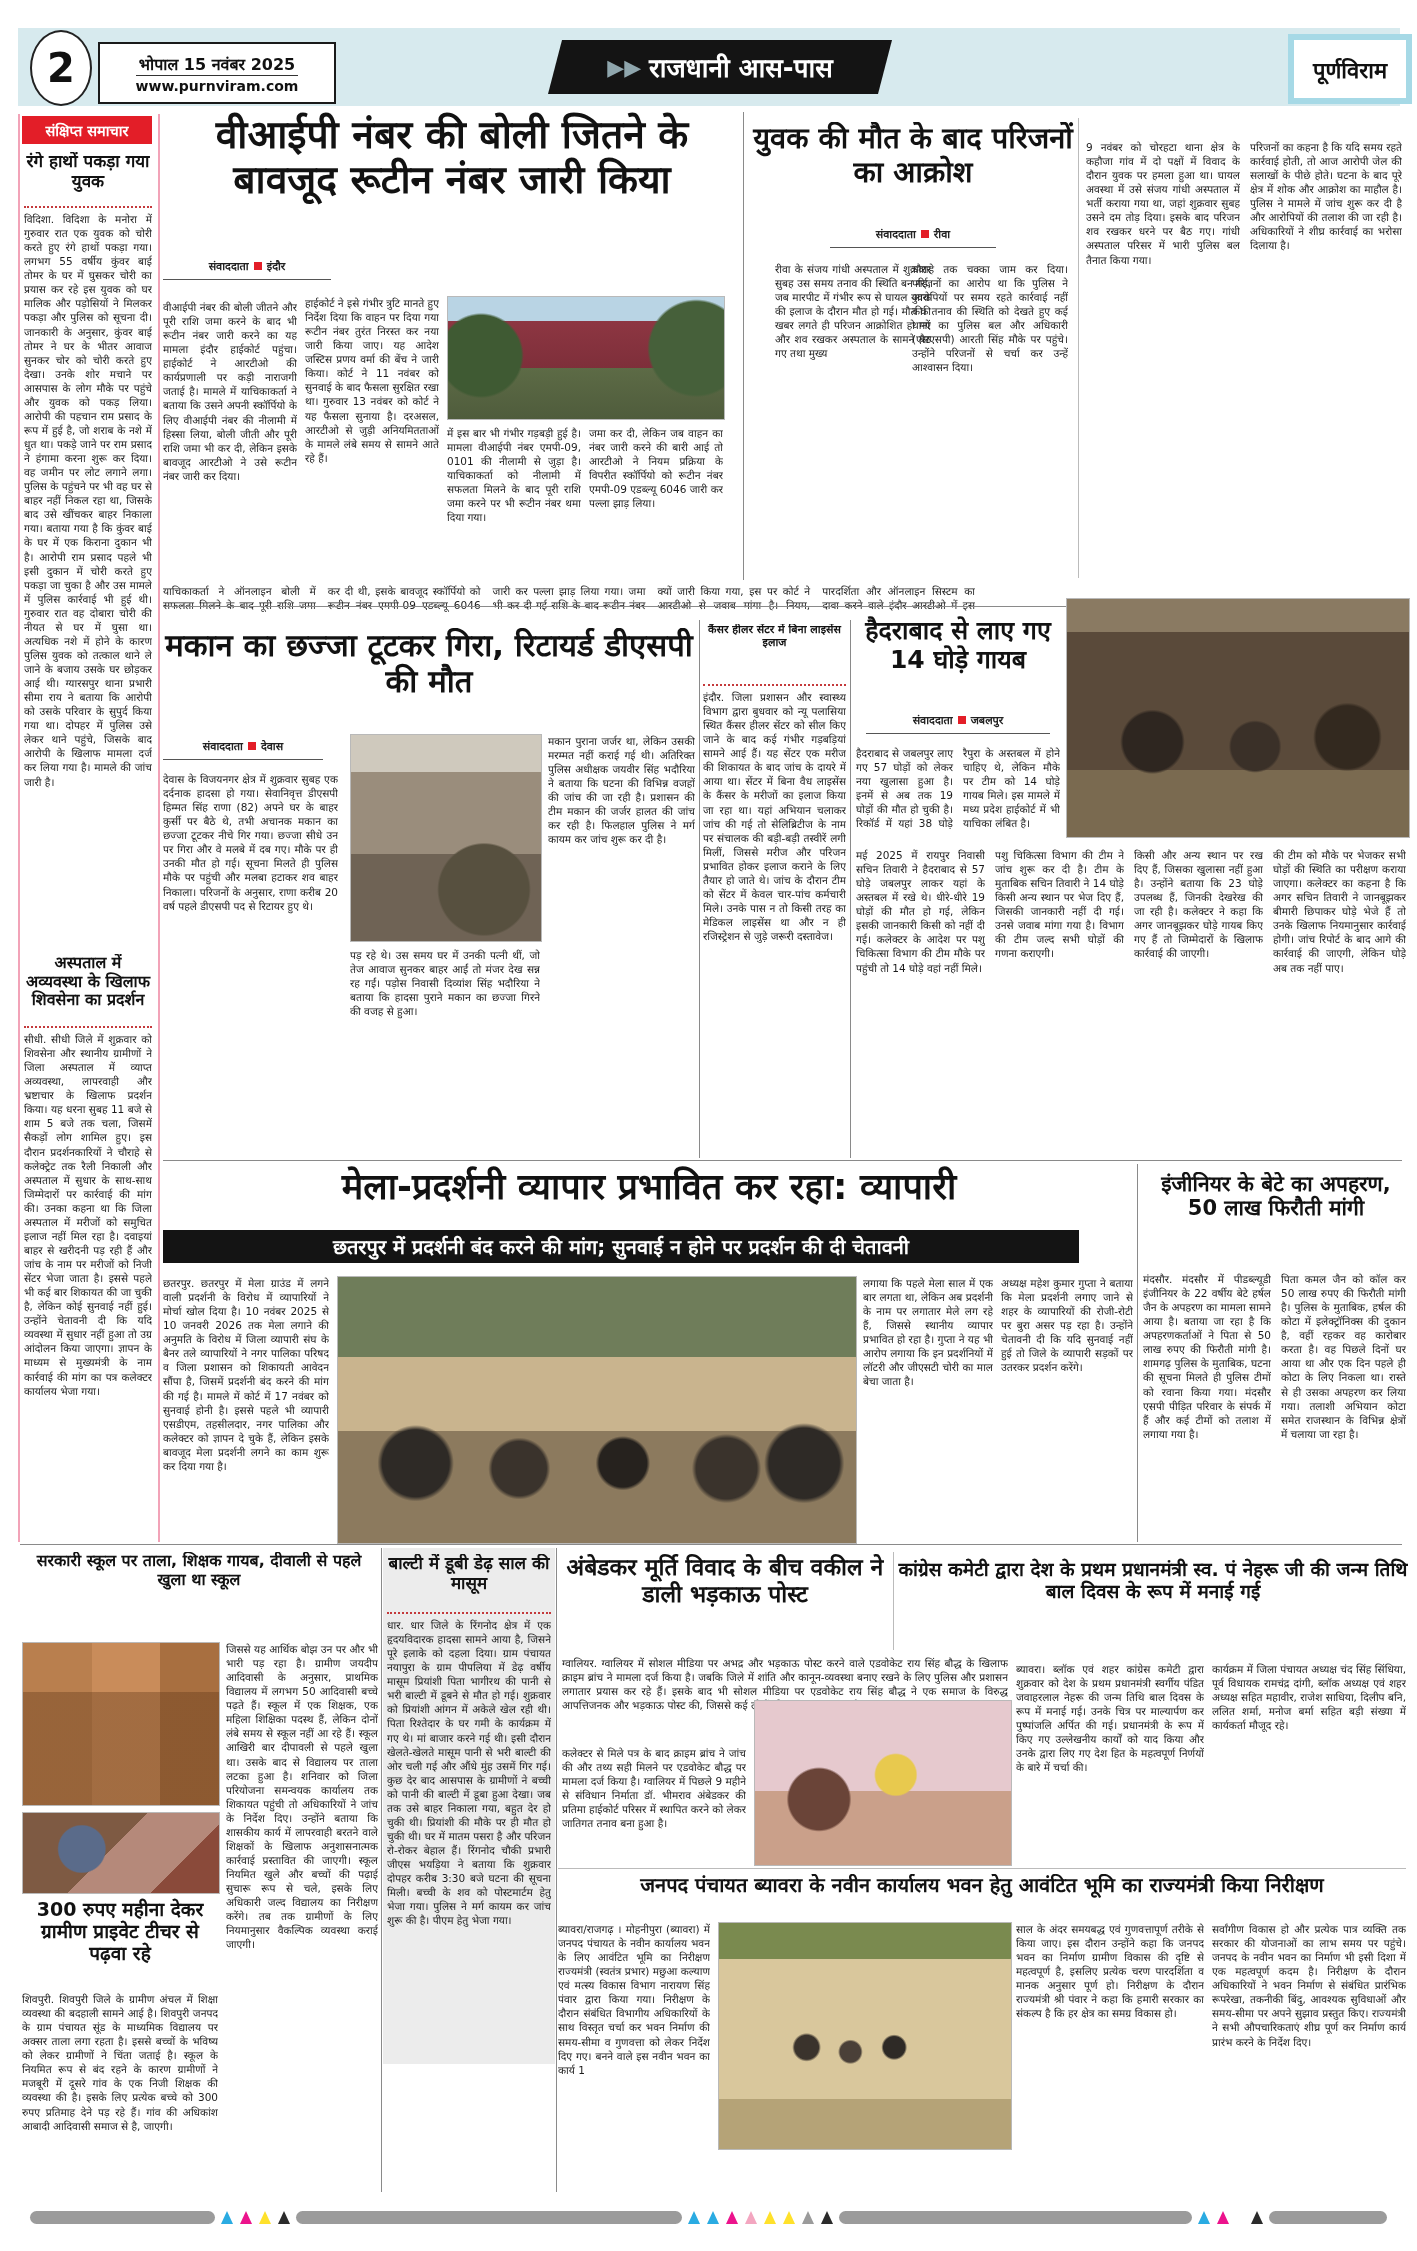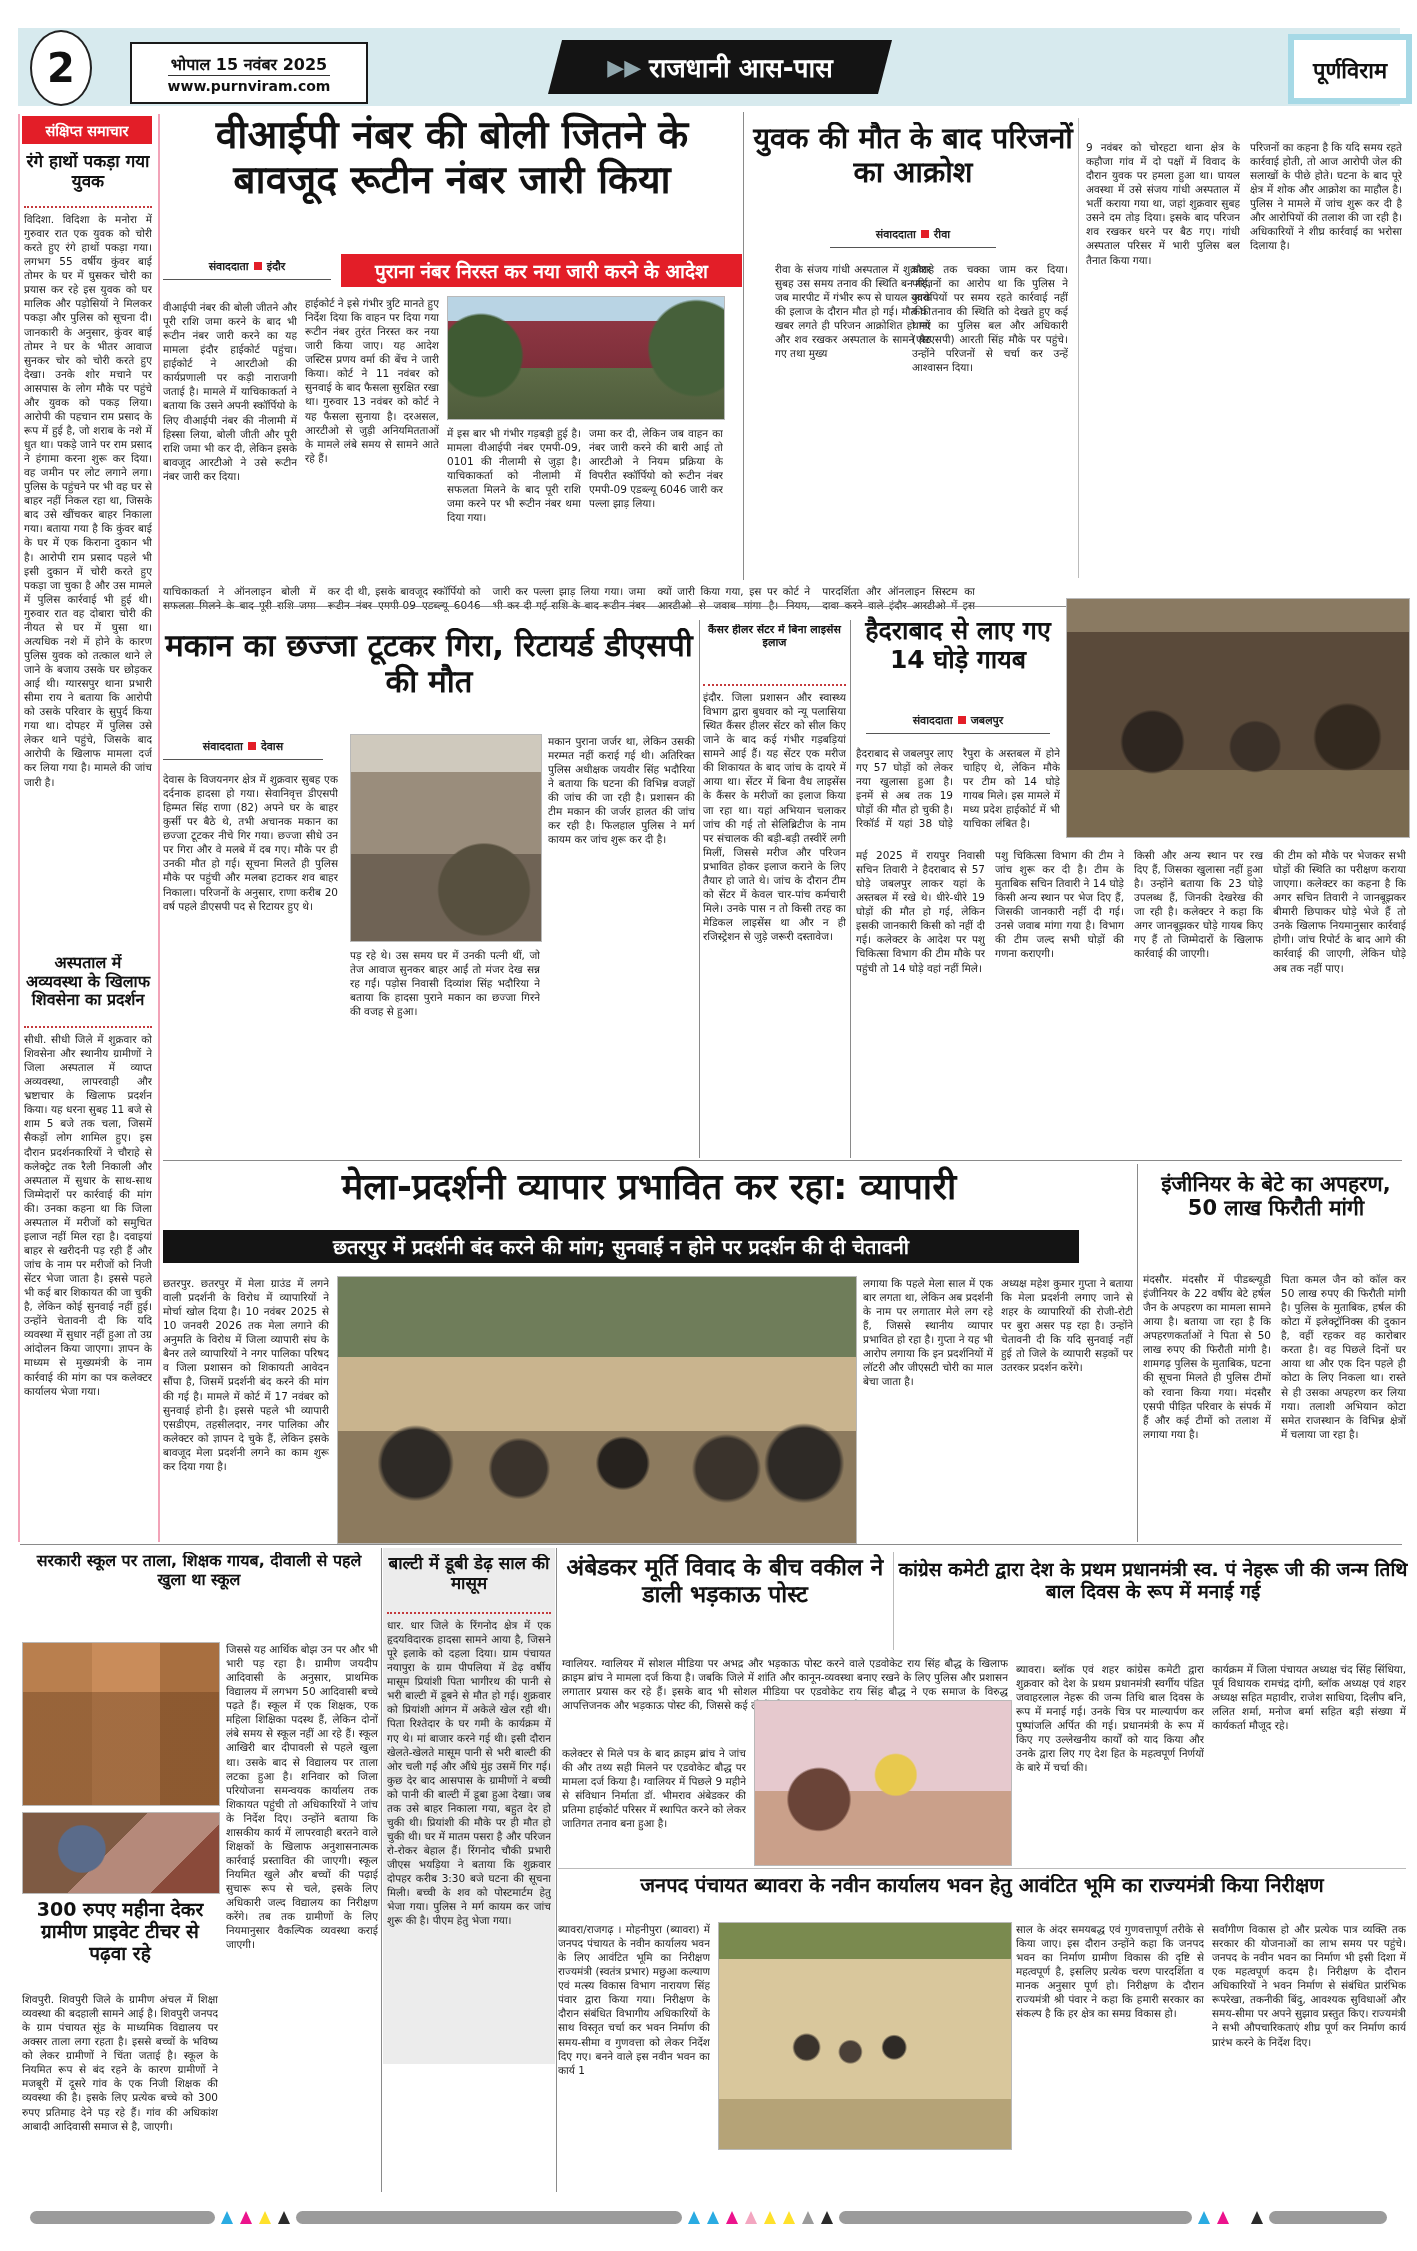--- a/index.html
+++ b/index.html
@@ -16,21 +16,21 @@
   .hrule{background:#8a8a8a;height:1px;}
   .photo{background-size:cover;border:1px solid #b9b9b9;}
   .badge{background:#e31e28;color:#fff;font-weight:700;font-size:14.5px;display:flex;
          align-items:center;justify-content:center;}
   .redbar{background:#e31e28;color:#fff;font-weight:700;display:flex;align-items:center;justify-content:center;}
   .blackbar{background:#141414;color:#fff;font-weight:700;display:flex;align-items:center;justify-content:center;}
   .strip{background:#d7eaee;}
   .pagenum{border:2px solid #222;border-radius:50%;background:#fff;display:flex;align-items:center;
            justify-content:center;font-size:40px;font-weight:700;color:#111;}
   .datebox{background:#fff;border:2px solid #1a1a1a;display:flex;flex-direction:column;
-           align-items:center;justify-content:center;margin-left:32px;}
+           align-items:center;justify-content:center;}
   .banner{background:#141414;color:#fff;display:flex;align-items:center;justify-content:center;
           clip-path:polygon(14px 0,100% 0,calc(100% - 14px) 100%,0 100%);}
   .masthead{background:#fff;border:6px solid #a6d9e6;display:flex;align-items:center;
             justify-content:center;font-weight:700;font-size:22px;color:#101010;}
   .printbar{display:flex;align-items:flex-end;gap:5px;}
   .graybar{background:#9b9b9b;border-radius:8px;height:13px;}
   .tri{width:0;height:0;border-left:6px solid transparent;border-right:6px solid transparent;margin:0 1px;}
   .t-c{border-bottom:13px solid #2aabe2;}
   .t-m{border-bottom:13px solid #ec138c;}
   .t-y{border-bottom:13px solid #ffe12b;}
@@ -58,21 +58,20 @@
   <div class="abs" style="left:18px;top:114px;width:138px;height:1428px;border-left:2px solid #f2a3b8;border-right:2px solid #f2a3b8;"></div>
   <div class="abs badge" style="left:22px;top:116px;width:130px;height:28px;">संक्षिप्त समाचार</div>
   <div class="abs hl" style="left:24px;top:152px;width:128px;height:48px;font-size:17px;">रंगे हाथों पकड़ा गया युवक</div>
   <div class="abs dotted" style="left:24px;top:206px;width:128px;"></div>
   <div class="abs body" style="left:24px;top:212px;width:128px;height:736px;">विदिशा. विदिशा के मनोरा में गुरुवार रात एक युवक को चोरी करते हुए रंगे हाथों पकड़ा गया। लगभग 55 वर्षीय कुंवर बाई तोमर के घर में घुसकर चोरी का प्रयास कर रहे इस युवक को घर मालिक और पड़ोसियों ने मिलकर पकड़ा और पुलिस को सूचना दी। जानकारी के अनुसार, कुंवर बाई तोमर ने घर के भीतर आवाज सुनकर चोर को चोरी करते हुए देखा। उनके शोर मचाने पर आसपास के लोग मौके पर पहुंचे और युवक को पकड़ लिया। आरोपी की पहचान राम प्रसाद के रूप में हुई है, जो शराब के नशे में धुत था। पकड़े जाने पर राम प्रसाद ने हंगामा करना शुरू कर दिया। वह जमीन पर लोट लगाने लगा। पुलिस के पहुंचने पर भी वह घर से बाहर नहीं निकल रहा था, जिसके बाद उसे खींचकर बाहर निकाला गया। बताया गया है कि कुंवर बाई के घर में एक किराना दुकान भी है। आरोपी राम प्रसाद पहले भी इसी दुकान में चोरी करते हुए पकड़ा जा चुका है और उस मामले में पुलिस कार्रवाई भी हुई थी। गुरुवार रात वह दोबारा चोरी की नीयत से घर में घुसा था। अत्यधिक नशे में होने के कारण पुलिस युवक को तत्काल थाने ले जाने के बजाय उसके घर छोड़कर आई थी। ग्यारसपुर थाना प्रभारी सीमा राय ने बताया कि आरोपी को उसके परिवार के सुपुर्द किया गया था। दोपहर में पुलिस उसे लेकर थाने पहुंचे, जिसके बाद आरोपी के खिलाफ मामला दर्ज कर लिया गया है। मामले की जांच जारी है।</div>
   <div class="abs hl" style="left:24px;top:954px;width:128px;height:66px;font-size:16px;">अस्पताल में अव्यवस्था के खिलाफ शिवसेना का प्रदर्शन</div>
   <div class="abs dotted" style="left:24px;top:1026px;width:128px;"></div>
   <div class="abs body" style="left:24px;top:1032px;width:128px;height:506px;">सीधी. सीधी जिले में शुक्रवार को शिवसेना और स्थानीय ग्रामीणों ने जिला अस्पताल में व्याप्त अव्यवस्था, लापरवाही और भ्रष्टाचार के खिलाफ प्रदर्शन किया। यह धरना सुबह 11 बजे से शाम 5 बजे तक चला, जिसमें सैकड़ों लोग शामिल हुए। इस दौरान प्रदर्शनकारियों ने चौराहे से कलेक्ट्रेट तक रैली निकाली और अस्पताल में सुधार के साथ-साथ जिम्मेदारों पर कार्रवाई की मांग की। उनका कहना था कि जिला अस्पताल में मरीजों को समुचित इलाज नहीं मिल रहा है। दवाइयां बाहर से खरीदनी पड़ रही हैं और जांच के नाम पर मरीजों को निजी सेंटर भेजा जाता है। इससे पहले भी कई बार शिकायत की जा चुकी है, लेकिन कोई सुनवाई नहीं हुई। उन्होंने चेतावनी दी कि यदि व्यवस्था में सुधार नहीं हुआ तो उग्र आंदोलन किया जाएगा। ज्ञापन के माध्यम से मुख्यमंत्री के नाम कार्रवाई की मांग का पत्र कलेक्टर कार्यालय भेजा गया।</div>
 
   <div class="abs hl" style="left:163px;top:112px;width:578px;height:138px;font-size:39px;">वीआईपी नंबर की बोली जितने के बावजूद रूटीन नंबर जारी किया</div>
-  <div class="abs redbar" style="left:341px;top:254px;width:401px;height:33px;font-size:19px;">पुराना नंबर निरस्त कर नया जारी करने के आदेश</div>
   <div class="abs byline" style="left:163px;top:258px;width:168px;">
     <span>संवाददाता</span><span class="redsq"></span><span>इंदौर</span>
   </div>
   <div class="abs photo" style="left:447px;top:296px;width:276px;height:122px;background:
       radial-gradient(circle at 12% 48%, #3f5a33 0 16%, rgba(0,0,0,0) 17%),
       radial-gradient(circle at 90% 42%, #46603a 0 18%, rgba(0,0,0,0) 19%),
       linear-gradient(180deg,#b9d4e4 0%,#b9d4e4 20%,#8d3642 20%,#7e2f3a 58%,#5d6b46 58%,#4f5c3c 100%);"></div>
   <div class="abs body" style="left:163px;top:300px;width:134px;height:278px;">वीआईपी नंबर की बोली जीतने और पूरी राशि जमा करने के बाद भी रूटीन नंबर जारी करने का यह मामला इंदौर हाईकोर्ट पहुंचा। हाईकोर्ट ने आरटीओ की कार्यप्रणाली पर कड़ी नाराजगी जताई है। मामले में याचिकाकर्ता ने बताया कि उसने अपनी स्कॉर्पियो के लिए वीआईपी नंबर की नीलामी में हिस्सा लिया, बोली जीती और पूरी राशि जमा भी कर दी, लेकिन इसके बावजूद आरटीओ ने उसे रूटीन नंबर जारी कर दिया।</div>
   <div class="abs body" style="left:305px;top:296px;width:134px;height:282px;">हाईकोर्ट ने इसे गंभीर त्रुटि मानते हुए निर्देश दिया कि वाहन पर दिया गया रूटीन नंबर तुरंत निरस्त कर नया जारी किया जाए। यह आदेश जस्टिस प्रणय वर्मा की बेंच ने जारी किया। कोर्ट ने 11 नवंबर को सुनवाई के बाद फैसला सुरक्षित रखा था। गुरुवार 13 नवंबर को कोर्ट ने यह फैसला सुनाया है। दरअसल, आरटीओ से जुड़ी अनियमितताओं के मामले लंबे समय से सामने आते रहे हैं।</div>
   <div class="abs body" style="left:447px;top:426px;width:134px;height:152px;">में इस बार भी गंभीर गड़बड़ी हुई है। मामला वीआईपी नंबर एमपी-09, 0101 की नीलामी से जुड़ा है। याचिकाकर्ता को नीलामी में सफलता मिलने के बाद पूरी राशि जमा करने पर भी रूटीन नंबर थमा दिया गया।</div>

